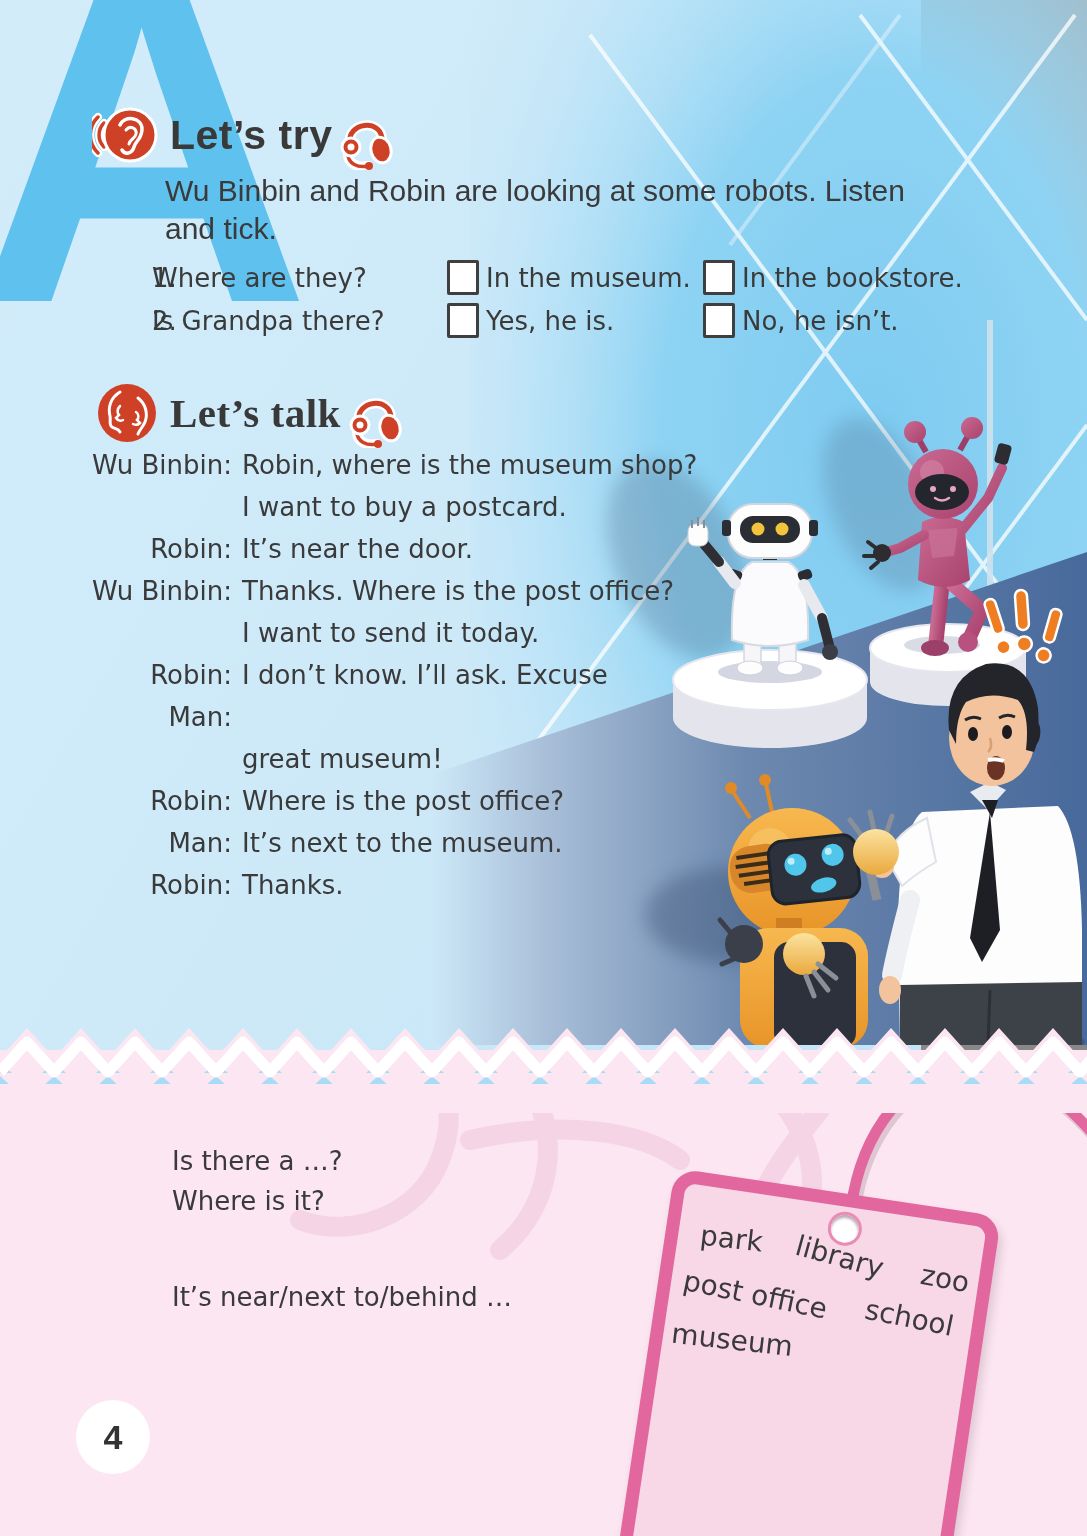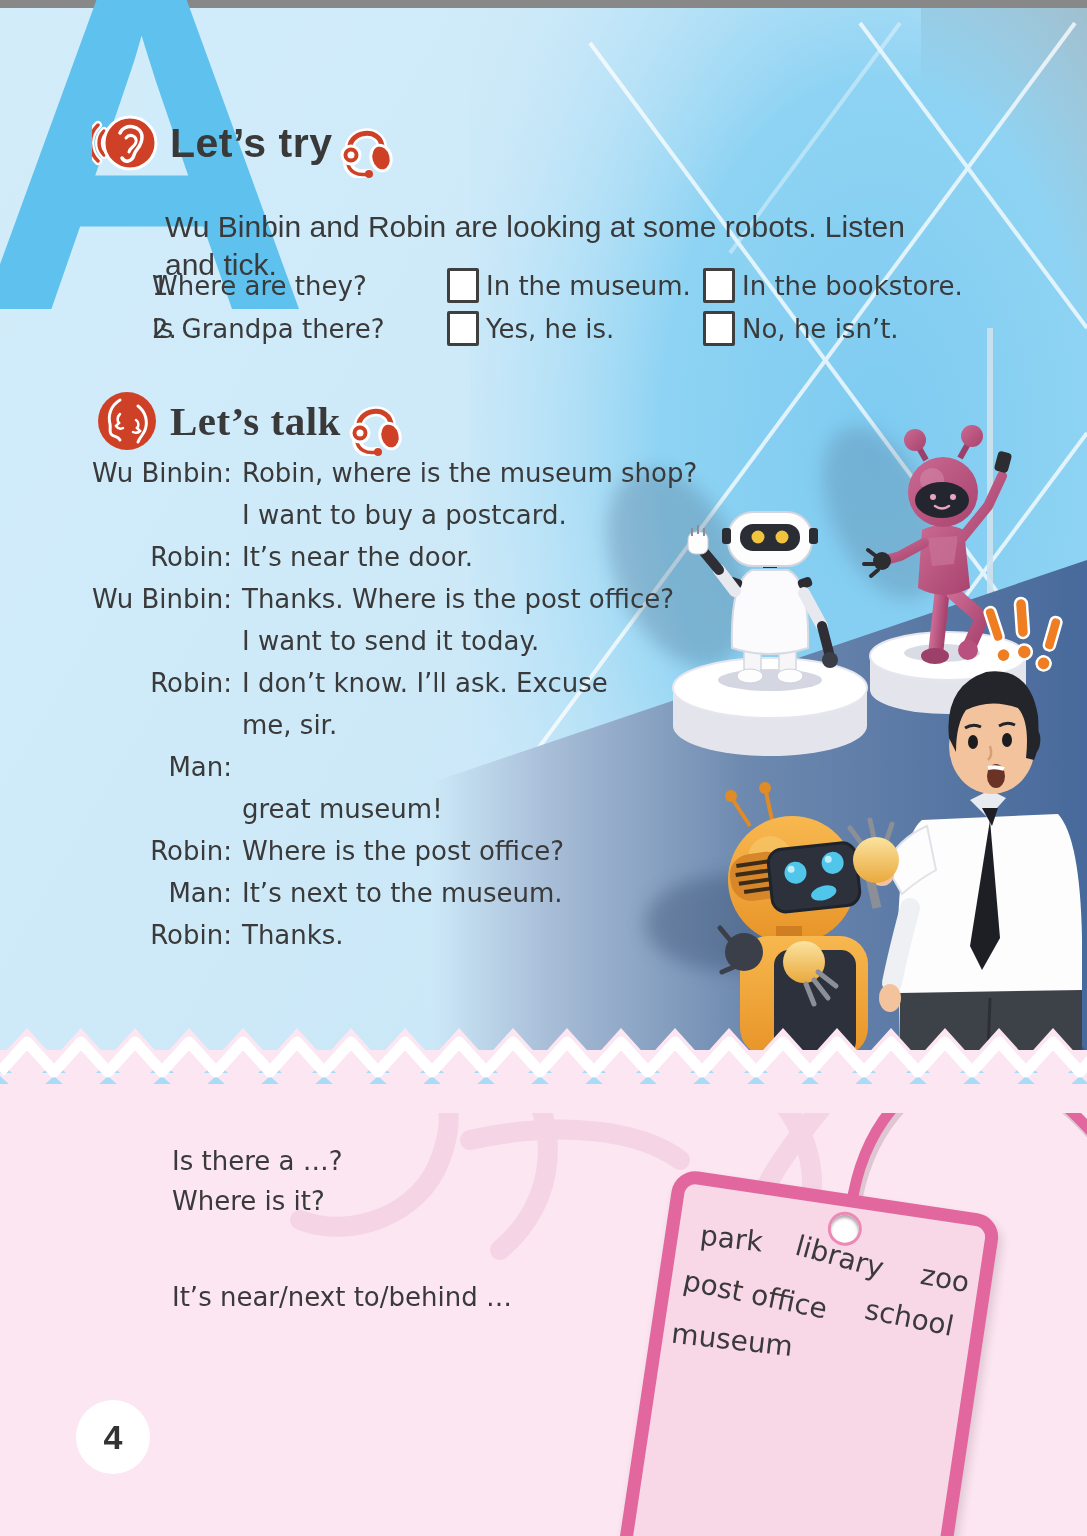--- a/index.html
+++ b/index.html
@@ -1,35 +1,35 @@
 <!DOCTYPE html>
 <html><head>
 <meta charset="utf-8">
 <style>
   html,body{margin:0;padding:0;background:#888;}
   #page{position:relative;width:1087px;height:1536px;overflow:hidden;
         font-family:"Liberation Sans",sans-serif;color:#3a3a3a;}
   
-  .blue-section{position:absolute;left:0;top:8px;width:921px;height:1060px;
+  .blue-section{position:absolute;left:0;top:0;width:921px;height:1060px;
         background:linear-gradient(120deg,#d2ecfa 0%,#cde9f8 55%,#c3e5f7 100%);}
   .pink-section{position:absolute;left:0;top:1050px;width:1087px;height:486px;
         background:#fbe6f1;z-index:2;}
   
   .big-a{position:absolute;left:-28px;top:-96px;font-size:470px;line-height:1;
         font-weight:bold;color:#5fc1ee;z-index:1;letter-spacing:-10px;}
   
   .hdr{position:absolute;z-index:2;display:flex;align-items:center;}
   .hdr .title{font-size:41px;font-weight:bold;color:#393939;letter-spacing:.5px;}
   .hdr-try{left:92px;top:100px;}
   .hdr-talk{left:96px;top:378px;font-family:Liberation Serif, serif;}
   .hdr .badge{margin-right:12px;}
   .hdr .phones{margin-left:6px;margin-top:10px;}
   
   .intro{position:absolute;left:165px;top:172px;width:820px;z-index:2;
-        font-size:30px;line-height:38px;color:#3a3a3a;margin-top:28px;}
+        font-size:30px;line-height:38px;color:#3a3a3a;}
   
   .qrow{position:absolute;left:0;top:0;width:1087px;height:40px;z-index:2;
         font-family:"DejaVu Sans",sans-serif;font-size:26px;color:#3a3a3a;}
   .qrow span{position:absolute;white-space:nowrap;}
   .q-label{left:152px;top:3px;}
   .q-opt1{left:486px;top:3px;}
   .q-opt2{left:742px;top:3px;}
   .checkbox{position:absolute;width:26px;height:29px;background:#fff;
         border:3px solid #3f3f3f;border-radius:2px;top:0px;}
   .cb1{left:447px;} .cb2{left:703px;}
@@ -388,24 +388,20 @@
         </div>
       <div class="dline">
           <span class="spk"></span>
           <span class="txt">I want to send it today.</span>
         </div>
       <div class="dline">
           <span class="spk">Robin:</span>
           <span class="txt">I don’t know. I’ll ask. Excuse</span>
         </div>
       <div class="dline">
-          <span class="spk"></span>
-          <span class="txt">me, sir.</span>
-        </div>
-      <div class="dline">
           <span class="spk">Man:</span>
         </div>
       <div class="dline">
           <span class="spk"></span>
           <span class="txt">great museum!</span>
         </div>
       <div class="dline">
           <span class="spk">Robin:</span>
           <span class="txt">Where is the post office?</span>
         </div>

